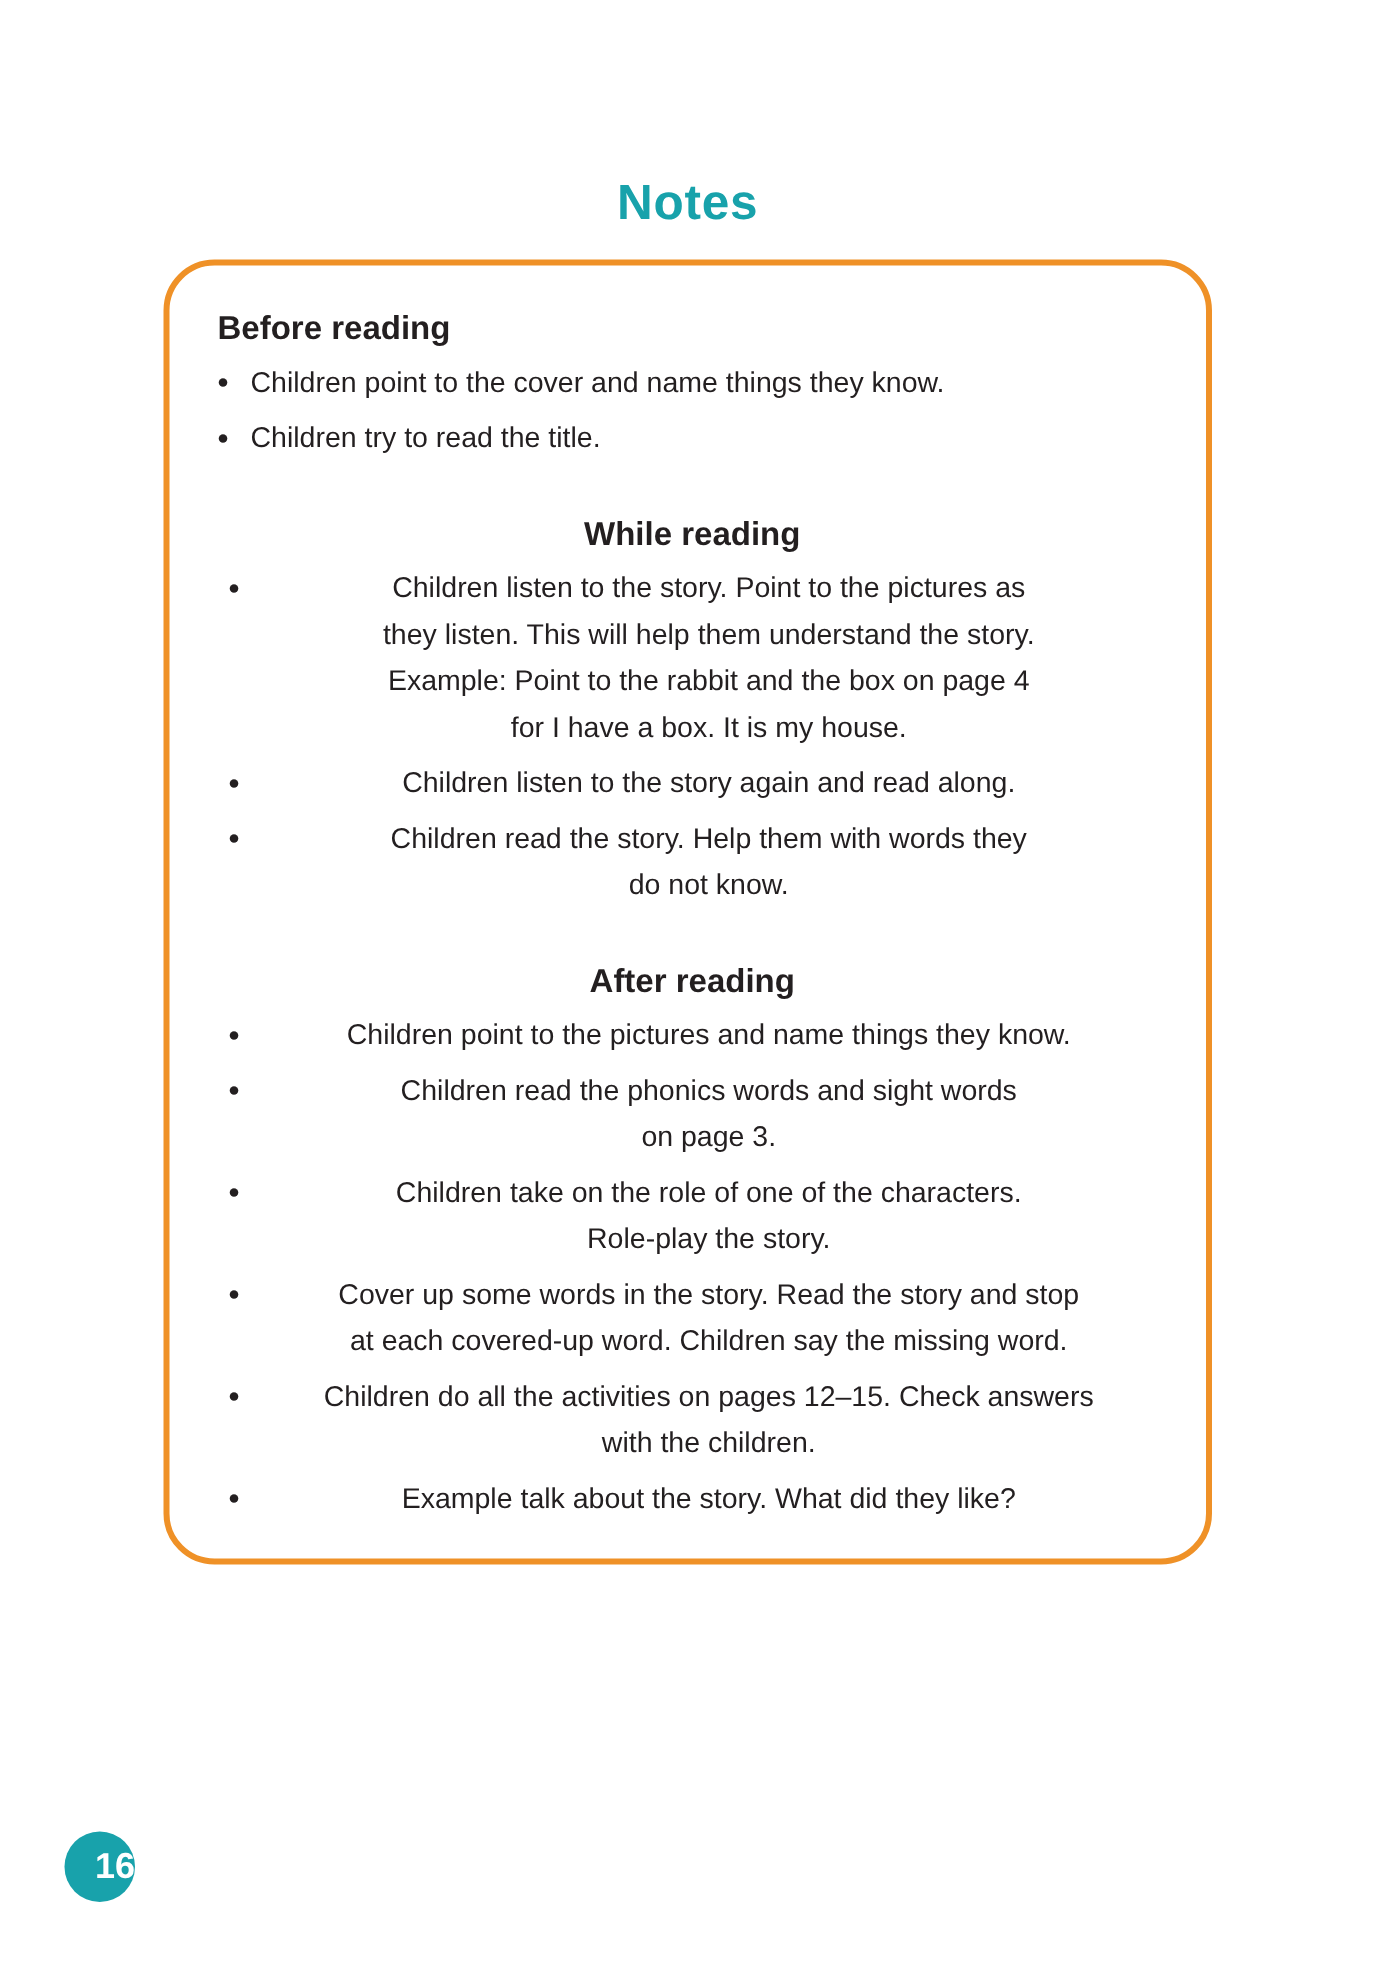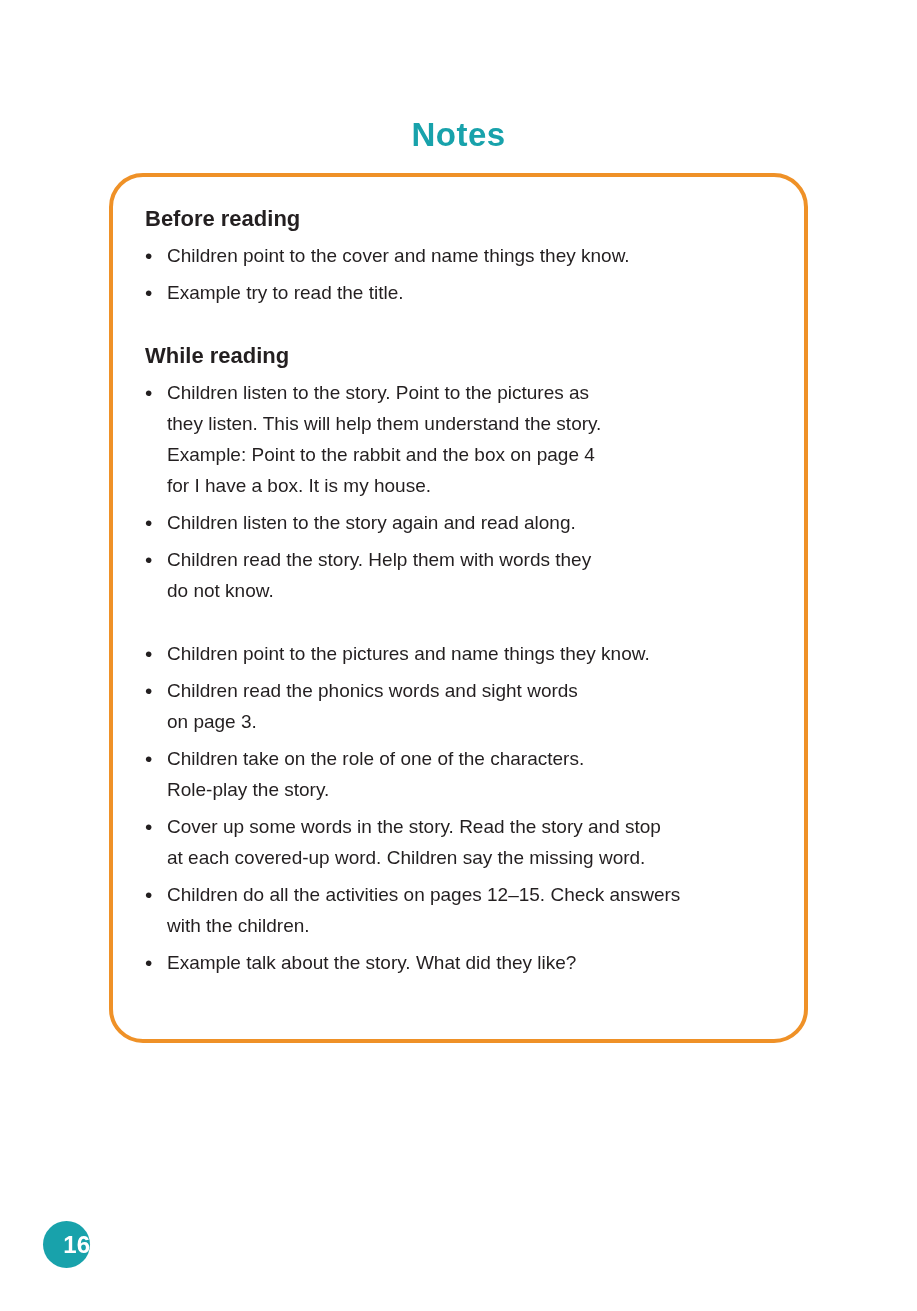--- a/index.html
+++ b/index.html
@@ -27,21 +27,21 @@
     position: absolute;
     left: 109px;
     top: 173px;
     width: 699px;
     height: 870px;
     border: 4px solid #14532d;
     border-radius: 34px;
     background: #ffffff;
     padding: 26px 26px 20px 32px;
   }
-  .section + .section { margin-top: 32px; }
+  .section + .section { margin-top: 32px; text-align: center; }
   .section-heading {
     font-size: 22px;
     font-weight: bold;
     line-height: 31px;
     margin-bottom: 6px;
   }
   .bullet-list { list-style: none; }
   .bullet-item {
     display: flex;
     align-items: flex-start;
@@ -87,21 +87,21 @@
     <div id="sections">
         <div class="section">
           <div class="section-heading">Before reading</div>
           <ul class="bullet-list">
             <li class="bullet-item">
               <span class="bullet-dot">•</span>
               <span class="bullet-text">Children point to the cover and name things they know.</span>
             </li>
             <li class="bullet-item">
               <span class="bullet-dot">•</span>
-              <span class="bullet-text">Example try to read the title.</span>
+              <span class="bullet-text">Children try to read the title.</span>
             </li>
           </ul>
         </div>
         <div class="section">
           <div class="section-heading">While reading</div>
           <ul class="bullet-list">
             <li class="bullet-item">
               <span class="bullet-dot">•</span>
               <span class="bullet-text">Children listen to the story. Point to the pictures as
 they listen. This will help them understand the story.
@@ -113,20 +113,21 @@
               <span class="bullet-text">Children listen to the story again and read along.</span>
             </li>
             <li class="bullet-item">
               <span class="bullet-dot">•</span>
               <span class="bullet-text">Children read the story. Help them with words they
 do not know.</span>
             </li>
           </ul>
         </div>
         <div class="section">
+          <div class="section-heading">After reading</div>
           <ul class="bullet-list">
             <li class="bullet-item">
               <span class="bullet-dot">•</span>
               <span class="bullet-text">Children point to the pictures and name things they know.</span>
             </li>
             <li class="bullet-item">
               <span class="bullet-dot">•</span>
               <span class="bullet-text">Children read the phonics words and sight words
 on page 3.</span>
             </li>

